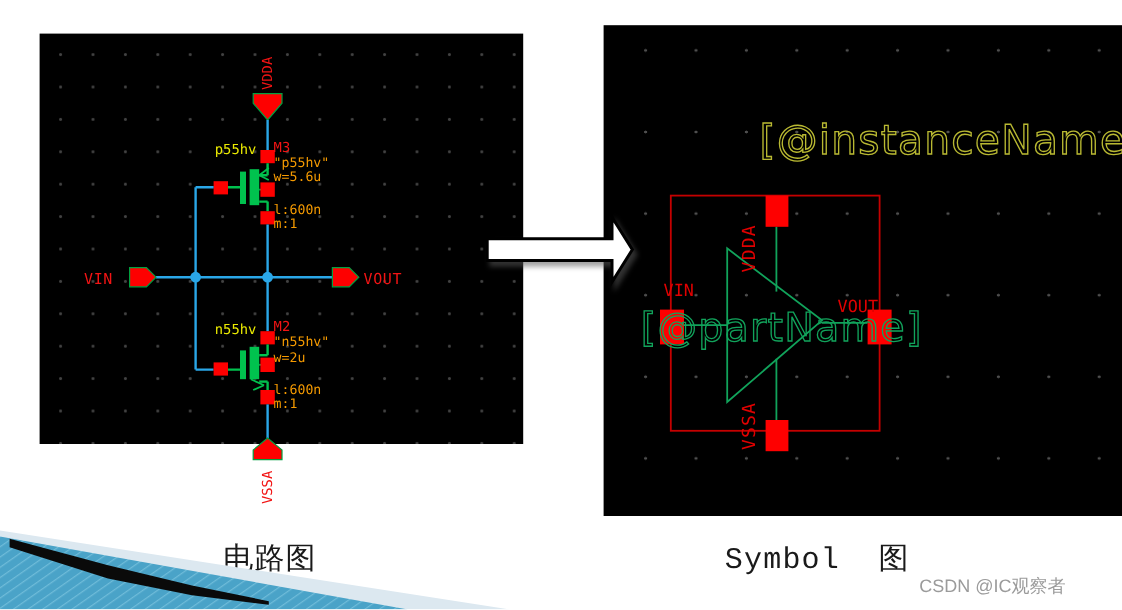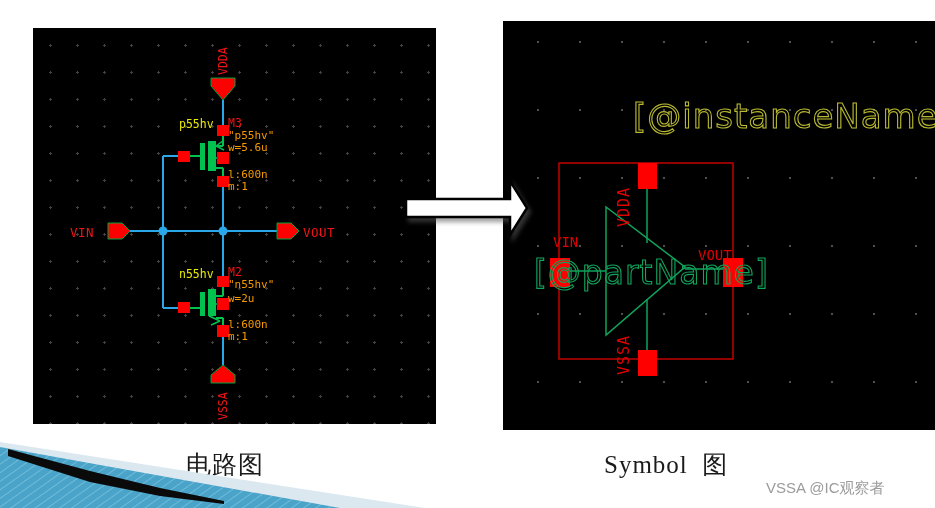--- a/index.html
+++ b/index.html
@@ -3,21 +3,21 @@
 <meta charset="utf-8">
 <style>
   html,body{margin:0;padding:0;}
   body{
     position:relative;width:935px;height:508px;overflow:hidden;
     background:#ffffff;
     font-family:"Liberation Sans",sans-serif;
   }
   .panel{position:absolute;background:#000;}
   #schematic-panel{
-    left:33px;top:28px;width:403px;height:396px;
+    left:33px;top:28px;width:403px;height:342px;
     background-image:radial-gradient(circle,#424242 1px,transparent 1.4px);
     background-size:27px 27px;background-position:4px 4px;
   }
   #symbol-panel{
     left:503px;top:21px;width:432px;height:409px;
     background-image:radial-gradient(circle,#4f4f4f 1px,transparent 1.4px);
     background-size:42px 68px;background-position:14px 55px;
   }
   .panel svg{position:absolute;left:0;top:0;}
   svg text{font-family:"DejaVu Sans Mono","Liberation Mono",monospace;}
@@ -25,21 +25,21 @@
   .t-redl{fill:#f21414;font-size:11.5px;}
   .t-orange{fill:#f59a00;font-size:11px;}
   .t-netname{fill:#f21414;font-size:12.5px;letter-spacing:.5px;}
   .t-pinlabel{fill:#e00000;font-size:14px;}
   .t-pinlabel-v{fill:#e00000;font-size:15px;letter-spacing:1px;}
   .stroke-text{fill:none;stroke-width:1.1px;font-family:"DejaVu Sans","Liberation Sans",sans-serif;letter-spacing:1px;}
   #big-arrow{position:absolute;left:398px;top:172px;z-index:5;}
   #big-arrow polygon{filter:drop-shadow(3px 4px 2px rgba(90,90,90,.55));}
   .caption{
     position:absolute;color:#1a1a1a;font-size:25px;letter-spacing:1px;
-    font-family:Liberation Serif, serif;white-space:pre;
+    font-family:Liberation Mono, monospace;white-space:pre;
   }
   #caption-schematic{left:186px;top:448px;}
   #caption-symbol{left:604px;top:448px;}
   #watermark{
     position:absolute;left:766px;top:479px;color:#9b9b9b;font-size:15px;
     font-family:"Liberation Sans",sans-serif;white-space:pre;
   }
   #deco-swoosh{position:absolute;left:0;top:438px;z-index:4;}
 </style>
 </head>
@@ -142,21 +142,21 @@
     <text class="stroke-text" x="31" y="263" font-size="33" stroke="#11a35b">[@partName]</text>
   </svg>
 </div>
 
 <svg id="big-arrow" width="140" height="75" viewBox="0 0 140 75">
   <polygon points="8,27 112,27 112,9 129,36 112,63 112,45 8,45" fill="#ffffff" stroke="#000000" stroke-width="2.5" stroke-linejoin="miter"></polygon>
 </svg>
 
 <div class="caption" id="caption-schematic">电路图</div>
 <div class="caption" id="caption-symbol">Symbol  图</div>
-<div id="watermark">VSSA @IC观察者</div>
+<div id="watermark">CSDN @IC观察者</div>
 
 <svg id="deco-swoosh" width="430" height="70" viewBox="0 0 430 70">
   <defs>
     <pattern id="hatch" width="7" height="7" patternTransform="rotate(55)" patternUnits="userSpaceOnUse">
       <rect width="7" height="7" fill="#4aa3c8"></rect>
       <line x1="0" y1="0" x2="0" y2="7" stroke="#6fbcd9" stroke-width="2"></line>
     </pattern>
   </defs>
   <polygon points="0,4 425,70 0,70" fill="#dce8f0"></polygon>
   <polygon points="0,9 340,70 0,70" fill="url(#hatch)"></polygon>

